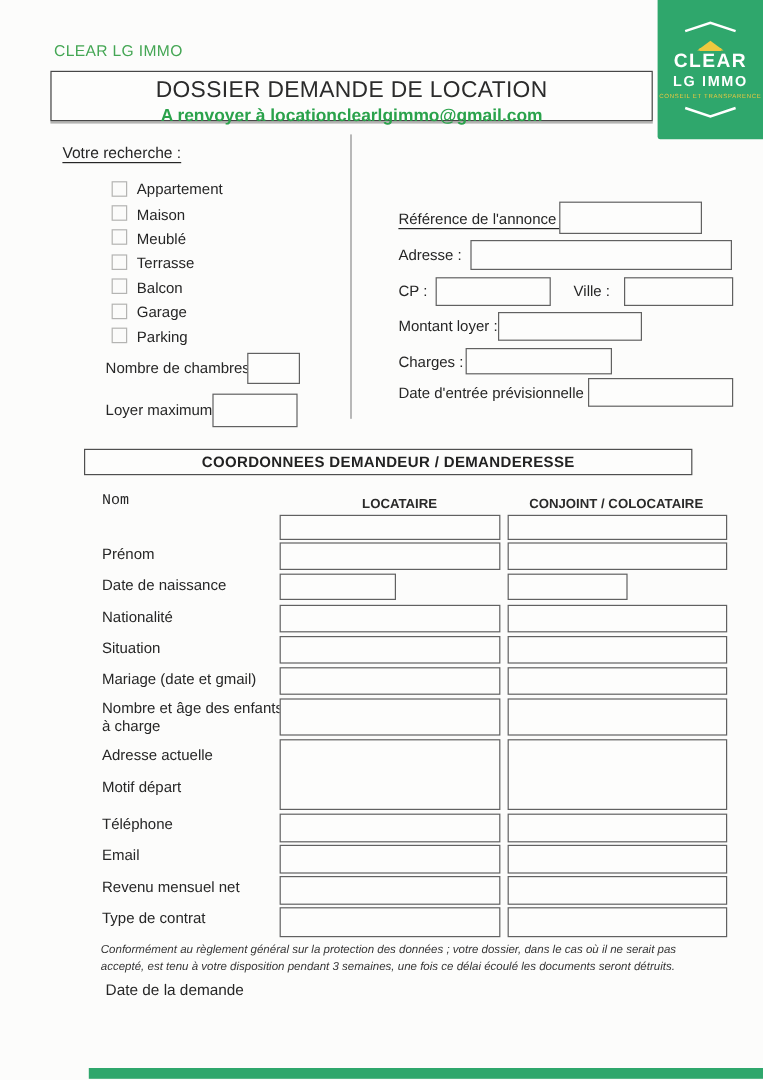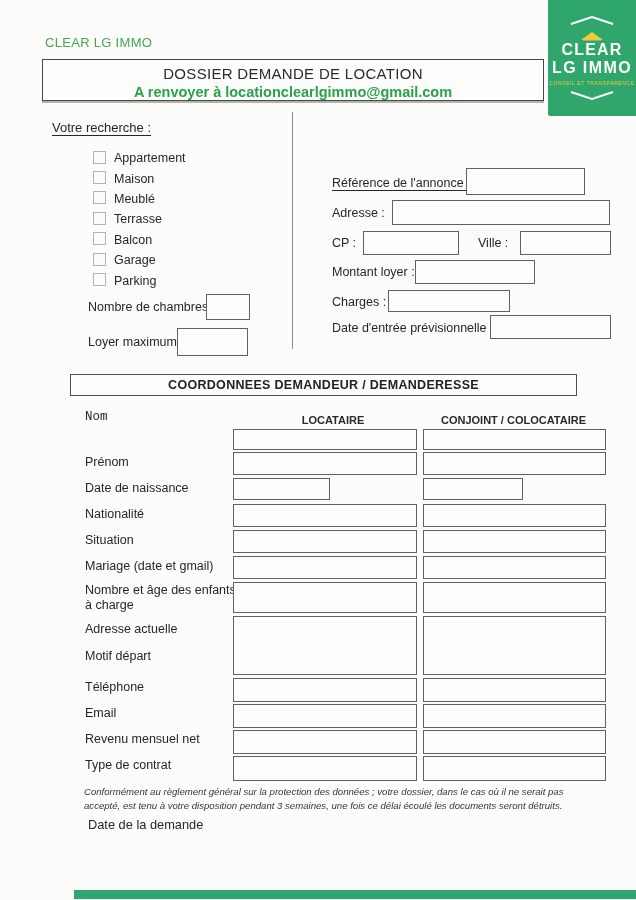--- a/index.html
+++ b/index.html
@@ -16,30 +16,30 @@
   .brand-title{
     position:absolute;left:45px;top:35px;
     font-size:13px;letter-spacing:.3px;color:#44a654;font-weight:400;
   }
   .header-box{
     position:absolute;left:42px;top:59px;width:500px;height:40px;
     border:1.6px solid #474747;background:#fdfdfc;
     box-shadow:0 2px 0 0 #b3b3b1;
     text-align:center;
   }
-  .header-title{margin-top:5px;font-size:15px;letter-spacing:.3px;color:#2b2b2b;}
+  .header-title{margin-top:5px;font-size:19px;letter-spacing:.3px;color:#2b2b2b;}
   .header-subtitle{margin-top:2px;font-size:14.5px;font-weight:bold;color:#2aa24b;}
 
   .logo-badge{
     position:absolute;left:548px;top:0;width:88px;height:116px;
     display:flex;flex-direction:column;align-items:center;justify-content:center;
     gap:1px;border-bottom-left-radius:2px;
   }
   .logo-word1{color:#fff;font-weight:bold;font-size:16px;letter-spacing:1.2px;line-height:1.05;}
-  .logo-word2{color:#fff;font-weight:bold;font-size:16px;letter-spacing:1.4px;line-height:1.05;text-align:center;}
+  .logo-word2{color:#fff;font-weight:bold;font-size:12px;letter-spacing:1.4px;line-height:1.05;text-align:center;}
   .logo-tagline{font-size:5px;letter-spacing:.6px;margin-top:2px;white-space:nowrap;}
   .logo-badge svg{display:block;}
   .chev-up{margin-bottom:3px;}
   .chev-down{margin-top:3px;}
 
   
   .lbl{position:absolute;font-size:12.5px;color:#262626;white-space:nowrap;}
   .lbl.u{text-decoration:underline;text-underline-offset:2.5px;}
   .fbox{position:absolute;border:1.4px solid #616161;background:#fdfdfc;}
   .vdivider{position:absolute;left:292px;top:112px;width:1px;height:237px;background:#8b8b8b;}

